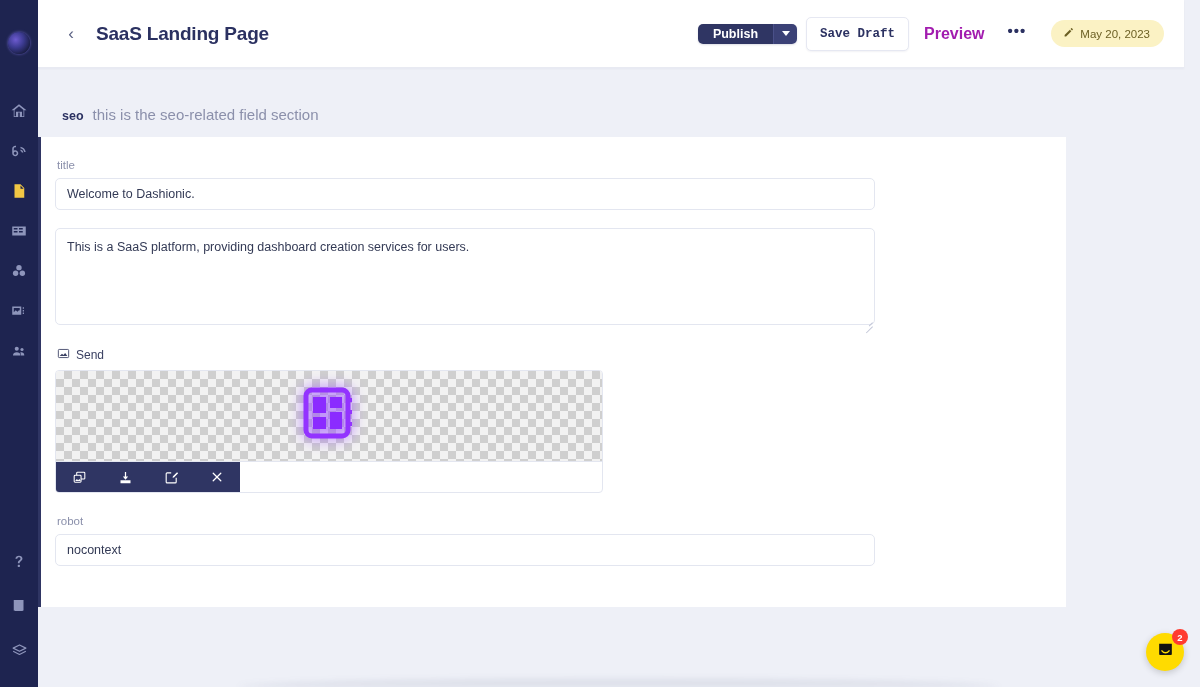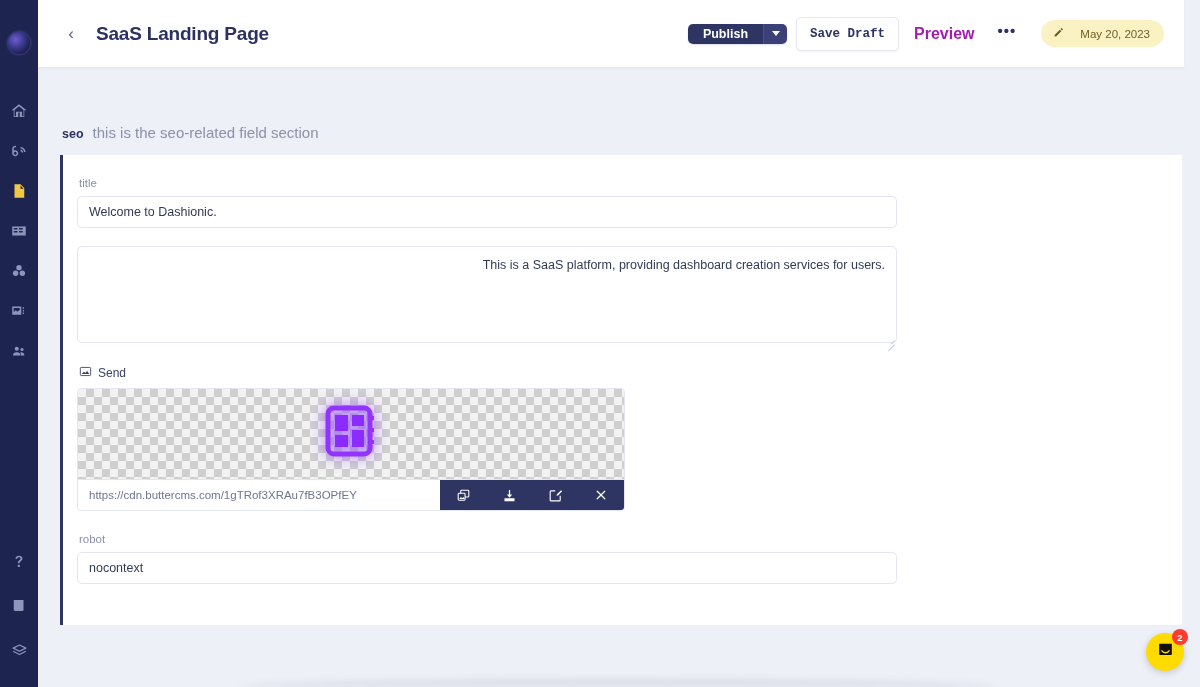--- a/index.html
+++ b/index.html
@@ -90,41 +90,40 @@
   }
   .dots-btn {
     background: transparent; border: none; color: #2b3161;
     font-size: 15px; font-weight: bold; letter-spacing: 1px;
     padding: 4px 8px 10px; cursor: pointer; line-height: 8px;
     font-family: "Liberation Sans", sans-serif;
   }
   .date-pill {
     background: #fbf2c4; color: #6b5f23; border: none;
     border-radius: 14px; padding: 7px 14px 7px 12px;
-    font-size: 11.5px; display: flex; align-items: center; gap: 16px;
+    font-size: 11.5px; display: flex; align-items: center; gap: 6px;
     cursor: pointer; margin-left: 8px;
     font-family: "Liberation Sans", sans-serif;
   }
   .date-pill svg { flex: 0 0 auto; }
 
   
-  .content { padding: 18px 16px 0 0; height: calc(687px - 68px); overflow: hidden; }
+  .content { padding: 0 16px 0 0; height: calc(687px - 68px); overflow: hidden; }
   .section-head {
     display: flex; align-items: baseline; gap: 9px;
     padding: 38px 0 14px 24px;
   }
   .section-name { font-size: 12.5px; font-weight: bold; color: #2b3161; }
   .section-desc { font-size: 15px; color: #8b90ab; }
 
   .form-card {
     background: #ffffff;
     border-left: 3px solid #2f3563;
-    margin-left: 22px;
     margin-right: 0;
-    width: 1122px;
+    width: 1028px;
     min-height: 470px;
     padding: 22px 0 26px 14px;
     position: relative;
   }
   .field { margin-bottom: 18px; }
   .field-label {
     font-size: 11.5px; color: #8b90ab; margin-bottom: 7px; display: block; padding-left: 2px;
   }
   .field-label.with-icon { display: flex; align-items: center; gap: 6px; color: #3a4062; font-size: 12px; }
   .input-text {
@@ -135,21 +134,21 @@
     font-family: "Liberation Sans", sans-serif;
     outline: none;
   }
   .input-text::placeholder { color: #b4b9cc; }
   .textarea {
     width: 820px; height: 97px;
     border: 1px solid #e3e6f0; border-radius: 5px;
     background: #fff; color: #333a55; font-size: 12.5px;
     padding: 9px 11px; resize: none;
     font-family: "Liberation Sans", sans-serif;
-    line-height: 1.5; outline: none; text-align: right;
+    line-height: 1.5; outline: none;
   }
   .textarea-wrap { position: relative; width: 820px; }
   .resize-grip {
     position: absolute; right: 2px; bottom: 2px; width: 10px; height: 10px;
     pointer-events: none;
   }
   .resize-grip i { position: absolute; background: #c3c7d8; }
   .resize-grip i:nth-child(1) { right: 0; bottom: 0; width: 9px; height: 1px; transform: rotate(-45deg); transform-origin: right bottom; }
   .resize-grip i:nth-child(2) { right: 0; bottom: 4px; width: 5px; height: 1px; transform: rotate(-45deg); transform-origin: right bottom; }
 
@@ -368,21 +367,20 @@
                   <rect x="33" y="15" width="12" height="11" fill="#8b2bff"></rect>
                   <rect x="16" y="35" width="13" height="12" fill="#8b2bff"></rect>
                   <rect x="33" y="30" width="12" height="17" fill="#8b2bff"></rect>
                   <rect x="50" y="16" width="5" height="4" fill="#9333ff"></rect>
                   <rect x="50" y="28" width="5" height="4" fill="#9333ff"></rect>
                   <rect x="50" y="40" width="5" height="4" fill="#9333ff"></rect>
                 </svg>
               </span>
             </div>
             <div class="image-bar">
-              <div class="image-url">https://cdn.buttercms.com/1gTRof3XRAu7fB3OPfEY</div>
               <div class="image-actions">
                 <button class="img-act">
                   <span>
                     <svg width="15" height="15" viewBox="0 0 24 24">
                       <rect x="7.5" y="3.5" width="13" height="11" rx="1.4" fill="none" stroke="#ffffff" stroke-width="1.7"></rect>
                       <rect x="3.5" y="8.5" width="11" height="11" rx="1.4" fill="#2f3563" stroke="#ffffff" stroke-width="1.7"></rect>
                       <path fill="#ffffff" d="M5 17.5l2.8-3 2 2 2-2.3 2.4 3.3H5z"></path>
                     </svg>
                   </span>
                 </button>

